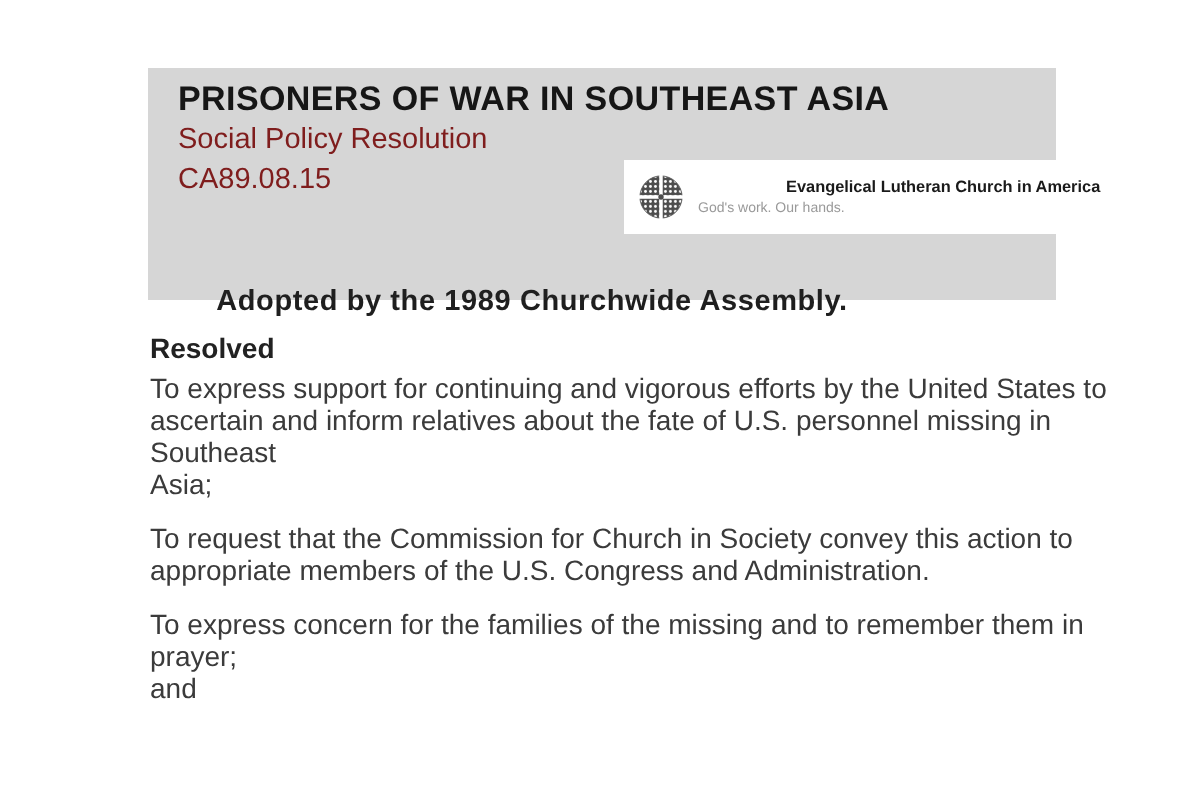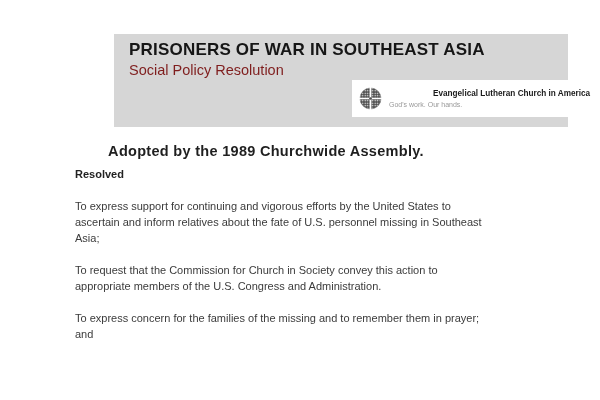--- a/index.html
+++ b/index.html
@@ -10,23 +10,22 @@
     height: 400px;
     background: #ffffff;
     overflow: hidden;
     font-family: "Liberation Sans", sans-serif;
   }
   .header-bar {
     position: absolute;
     left: 74px;
     top: 34px;
     width: 454px;
-    height: 93px;
+    height: 116px;
     background: #d6d6d6;
-    margin-left: 40px;
   }
   .header-text {
     position: absolute;
     left: 15px;
     top: 6px;
   }
   .doc-title {
     font-size: 17px;
     font-weight: bold;
     color: #161616;
@@ -84,42 +83,43 @@
     font-weight: bold;
     color: #1f1f1f;
     line-height: 18px;
     letter-spacing: 0.3px;
   }
   .body-text {
     position: absolute;
     left: 75px;
     top: 166px;
     width: 500px;
-    font-size: 11px;
+    font-size: 14px;
     color: #3b3b3b;
     line-height: 16px;
   }
   .resolved-label {
     font-weight: bold;
     color: #222222;
   }
   .body-text p {
-    margin: 16px 0 11px 0;
+    margin: 4px 0 11px 0;
     white-space: pre-line;
   }
 </style>
 </head>
 <body>
 
 <div class="page">
 
   <div class="header-bar">
     <div class="header-text">
       <div class="doc-title">PRISONERS OF WAR IN SOUTHEAST ASIA</div>
       <div class="doc-subtitle">Social Policy Resolution</div>
+      <div class="doc-number">CA89.08.15</div>
     </div>
 
     <div class="logo-box">
       <svg class="logo-icon" viewBox="0 0 24 24" xmlns="http://www.w3.org/2000/svg" aria-hidden="true">
         <defs>
           <pattern id="lace" width="2.6" height="2.6" patternUnits="userSpaceOnUse">
             <rect width="2.6" height="2.6" fill="#4d4d4d"></rect>
             <circle cx="1.3" cy="1.3" r="0.75" fill="#ffffff"></circle>
           </pattern>
         </defs>

